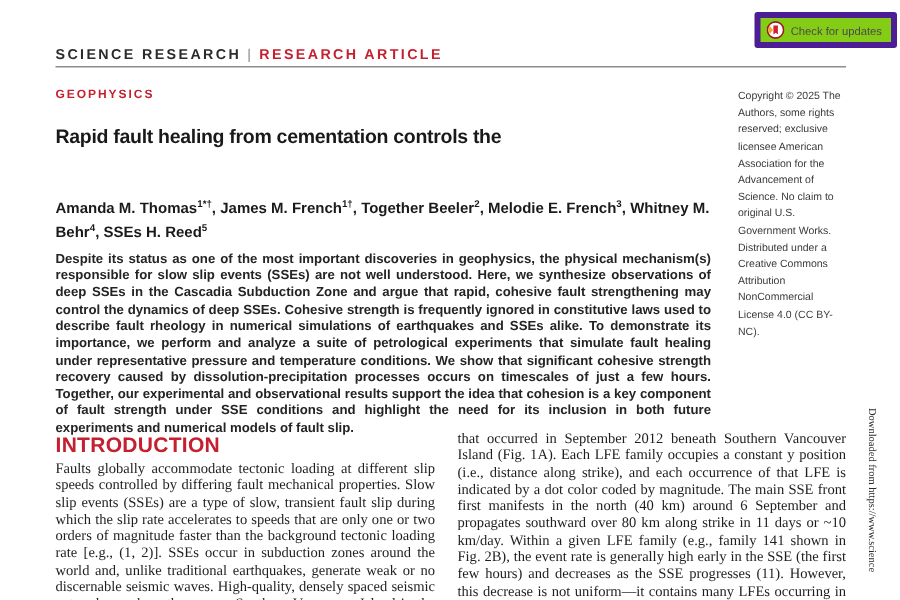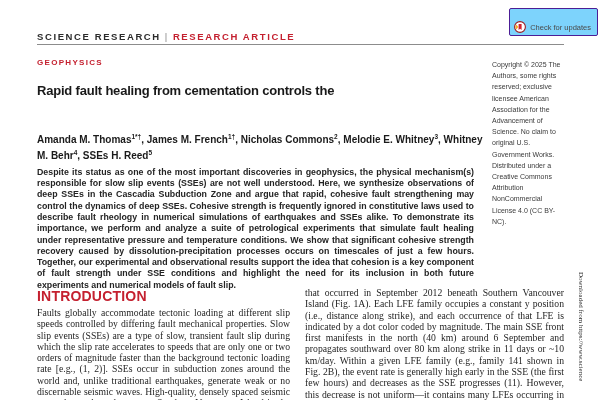--- a/index.html
+++ b/index.html
@@ -8,22 +8,22 @@
     width:600px;height:400px;
     background:#ffffff;
     overflow:hidden;
     font-family:"Liberation Sans",sans-serif;
     color:#1f1f1f;
   }
   
   .check-btn{
     position:absolute;top:8px;right:2px;
     display:flex;align-items:center;gap:4px;
-    background:#7dd3fc;border:1px solid #4c1d95;border-radius:2px;
-    padding:12px 6px 2px 4px;
+    background:#84cc16;border:4px solid #4c1d95;border-radius:2px;
+    padding:2px 6px 2px 4px;
     font-size:7.5px;color:#4a4a4a;
     cursor:pointer;
   }
   .check-btn svg{display:block;}
   
   .masthead{
     position:absolute;left:37px;top:31px;
     font-size:9.5px;font-weight:bold;letter-spacing:1.6px;
     color:#2b2b2b;white-space:nowrap;
   }
@@ -96,21 +96,21 @@
     <span>SCIENCE RESEARCH</span><span class="sep">|</span><span class="type">RESEARCH ARTICLE</span>
   </div>
   <div class="rule"></div>
 
   <div class="eyebrow">GEOPHYSICS</div>
 
   <h1 class="title">
       <div>Rapid fault healing from cementation controls the</div>
     </h1>
 
-  <p class="authors"><span>Amanda M. Thomas</span><sup>1*†</sup>, <span>James M. French</span><sup>1†</sup>, <span>Nicholas Commons</span><sup>2</sup>, <span>Melodie E. Whitney</span><sup>3</sup>, <span>Whitney M. Behr</span><sup>4</sup>, <span>SSEs H. Reed</span><sup>5</sup></p>
+  <p class="authors"><span>Amanda M. Thomas</span><sup>1*†</sup>, <span>James M. French</span><sup>1†</sup>, <span>Together Beeler</span><sup>2</sup>, <span>Melodie E. French</span><sup>3</sup>, <span>Whitney M. Behr</span><sup>4</sup>, <span>SSEs H. Reed</span><sup>5</sup></p>
 
   <p class="abstract">Despite its status as one of the most important discoveries in geophysics, the physical mechanism(s) responsible for slow slip events (SSEs) are not well understood. Here, we synthesize observations of deep SSEs in the Cascadia Subduction Zone and argue that rapid, cohesive fault strengthening may control the dynamics of deep SSEs. Cohesive strength is frequently ignored in constitutive laws used to describe fault rheology in numerical simulations of earthquakes and SSEs alike. To demonstrate its importance, we perform and analyze a suite of petrological experiments that simulate fault healing under representative pressure and temperature conditions. We show that significant cohesive strength recovery caused by dissolution-precipitation processes occurs on timescales of just a few hours. Together, our experimental and observational results support the idea that cohesion is a key component of fault strength under SSE conditions and highlight the need for its inclusion in both future experiments and numerical models of fault slip.</p>
 
   <div class="copyright">Copyright © 2025 The Authors, some rights reserved; exclusive licensee American Association for the Advancement of Science. No claim to original U.S. Government Works. Distributed under a Creative Commons Attribution NonCommercial License 4.0 (CC BY-NC).</div>
 
   <div class="col-left">
     <h2 class="section-heading">INTRODUCTION</h2>
     <p class="body-text">Faults globally accommodate tectonic loading at different slip speeds controlled by differing fault mechanical properties. Slow slip events (SSEs) are a type of slow, transient fault slip during which the slip rate accelerates to speeds that are only one or two orders of magnitude faster than the background tectonic loading rate [e.g., (1, 2)]. SSEs occur in subduction zones around the world and, unlike traditional earthquakes, generate weak or no discernable seismic waves. High-quality, densely spaced seismic networks, such as the one on Southern Vancouver Island in the Cascadia Subduction</p>
   </div>
   <div class="col-right">

